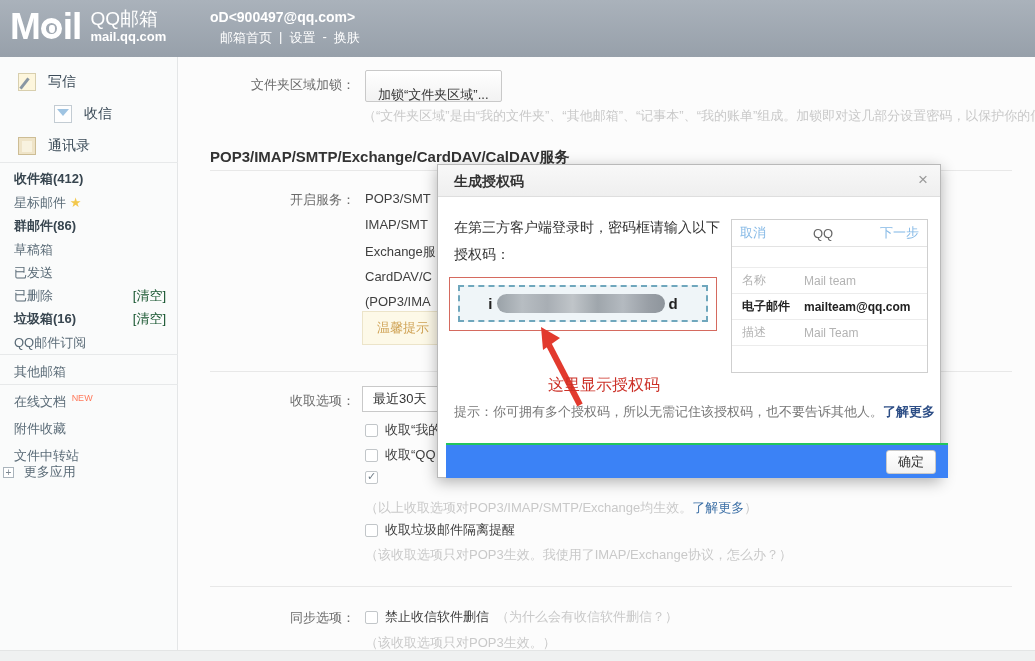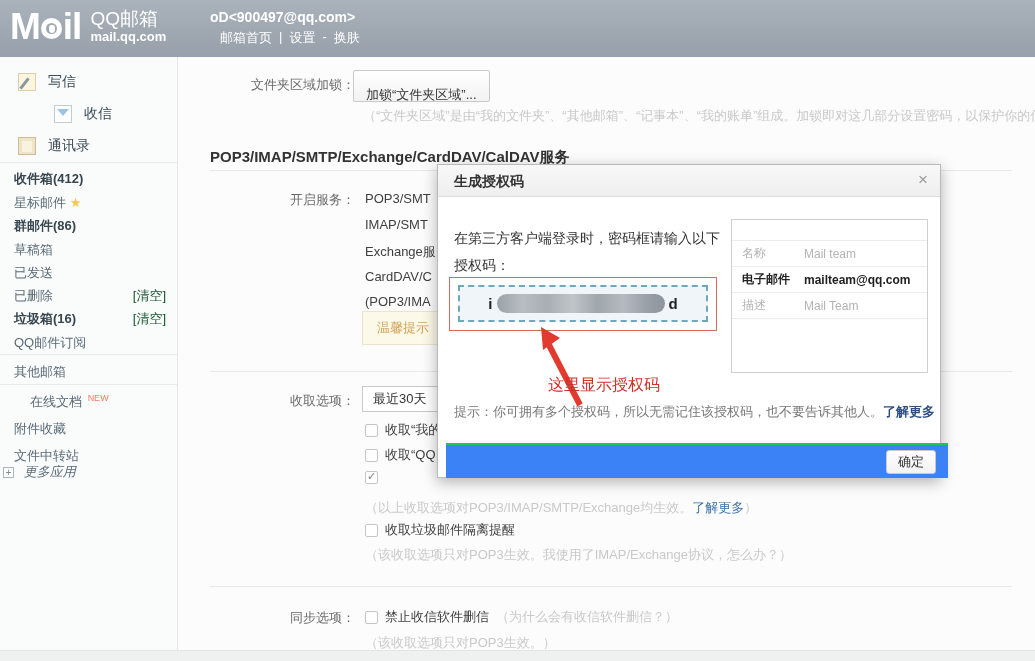--- a/index.html
+++ b/index.html
@@ -39,21 +39,21 @@
   .new-badge { color:#ff7a5c; font-size:9px; vertical-align:super; margin-left:2px; }
   .expander { display:inline-block; width:11px; height:11px; border:1px solid #aab4bc; color:#7c8892;
               font-size:10px; line-height:9px; text-align:center; background:#fff; margin-right:6px; }
 
   
   .flabel { position:absolute; left:185px; width:170px; text-align:right; font-size:13px; color:#6b6b6b; }
   .gray { color:#c9c9c9; }
   .mdivider { position:absolute; left:210px; width:802px; height:1px; background:#e8e8e8; }
   .btn { background:linear-gradient(#ffffff,#f2f2f2); border:1px solid #c9c9c9; border-radius:2px;
          font-size:13px; color:#333; cursor:pointer; }
-  .lockbtn { position:absolute; left:353px; top:70px; height:26px; padding:15px 12px; }
+  .lockbtn { position:absolute; left:365px; top:70px; height:26px; padding:15px 12px; }
   .svc { position:absolute; left:365px; font-size:13px; color:#3f3f3f; white-space:nowrap; }
   .tipbox { position:absolute; left:362px; top:311px; width:340px; height:34px;
             background:#fdf9e8; border:1px solid #ece4c9; }
   .tipbox span { margin-left:14px; line-height:32px; font-size:13px; color:#cfa254; }
   .selectbox { position:absolute; left:362px; top:386px; width:150px; height:26px; background:#fff;
             border:1px solid #c9c9c9; font-size:13px; color:#333; line-height:24px; padding-left:10px; cursor:pointer; }
   .cbrow { position:absolute; left:365px; display:flex; align-items:center; gap:7px;
            font-size:13px; color:#3f3f3f; white-space:nowrap; }
   .cb { width:13px; height:13px; border:1px solid #c2c6c9; border-radius:2px; background:#fff;
         position:relative; flex:0 0 auto; cursor:pointer; }
@@ -63,21 +63,21 @@
   .bottomstrip { position:absolute; left:0; top:650px; width:1035px; height:11px;
             background:#eff1f1; border-top:1px solid #e3e5e5; }
 
   
   .dlg { position:absolute; left:437px; top:164px; width:504px; height:314px; background:#fff;
          border:1px solid #b9b9b9; box-shadow:0 4px 14px rgba(0,0,0,.3); }
   .dlg-title { position:absolute; left:0; top:0; width:100%; height:32px;
          background:linear-gradient(#f8f8f8,#efefef); border-bottom:1px solid #dedede; }
   .dlg-title b { line-height:32px; margin-left:16px; font-size:14px; color:#333; }
   .dlg-close { position:absolute; right:12px; top:5px; font-size:17px; color:#9a9a9a; cursor:pointer; }
-  .dlg-instr { position:absolute; left:16px; top:60px; width:300px; font-size:14px; color:#333; line-height:27px; }
+  .dlg-instr { position:absolute; left:16px; top:49px; width:300px; font-size:14px; color:#333; line-height:27px; }
   .codebox-outer { position:absolute; left:11px; top:112px; width:268px; height:54px; border:1px solid #d56a5f; }
   .codebox { position:absolute; left:8px; top:7px; width:250px; height:37px; border:2px dashed #6fa7bd;
          background:#eff5f8; display:flex; align-items:center; justify-content:center; gap:4px; cursor:text; }
   .codebox .end { font-size:15px; font-weight:bold; color:#222; }
   .blurbar { width:168px; height:19px; border-radius:10px;
          background:linear-gradient(90deg,#9aa2a8,#b7bdc2 15%,#a8aeb4 30%,#c0c5c9 45%,#9fa6ac 60%,#b4bac0 75%,#999fa6 90%,#8e959c); }
   .red-label { position:absolute; left:110px; top:210px; font-size:16px; color:#cc3128; white-space:nowrap; }
   .phone { position:absolute; left:293px; top:54px; width:197px; height:154px; border:1px solid #cfcfcf; background:#fff; }
   .phone-hd { height:27px; border-bottom:1px solid #e3e3e3; display:flex; align-items:center;
          justify-content:space-between; padding:0 8px; font-size:13px; }
@@ -147,27 +147,27 @@
   <div class="row" style="top:253px; width:152px; display:flex; justify-content:space-between;">
     <span style="color:#37454f; font-weight:bold;">垃圾箱(16)</span>
     <span class="clear-link">[清空]</span>
   </div>
   <div class="row" style="top:277px;">QQ邮件订阅</div>
 
   <div class="divider" style="top:297px;"></div>
   <div class="row" style="top:306px;">其他邮箱</div>
   <div class="divider" style="top:327px;"></div>
 
-  <div class="row" style="top:336px;margin-left:16px;">
+  <div class="row" style="top:336px;">
     <span>在线文档</span>
     <span class="new-badge">NEW</span>
   </div>
   <div class="row" style="top:363px;">附件收藏</div>
   <div class="row" style="top:390px;">文件中转站</div>
-  <div class="row" style="top:406px; left:3px;font-style:italic;">
+  <div class="row" style="top:406px; left:3px;">
     <span class="expander">+</span>
     <span>更多应用</span>
   </div>
 </div>
 
 <div>
   <div class="flabel" style="top:76px;">文件夹区域加锁：</div>
   <button class="btn lockbtn">加锁“文件夹区域”...</button>
   <div class="abs gray" style="left:363px; top:107px; font-size:13px; white-space:nowrap;">（“文件夹区域”是由“我的文件夹”、“其他邮箱”、“记事本”、“我的账单”组成。加锁即对这几部分设置密码，以保护你的信息。）</div>
 
@@ -240,20 +240,25 @@
     </div>
   </div>
 
   <svg class="abs" style="left:95px; top:162px;" width="60" height="80" viewBox="0 0 60 80">
     <line x1="47" y1="78" x2="16" y2="18" stroke="#e23a2e" stroke-width="6"></line>
     <polygon points="8,0 27,11 10,23" fill="#e23a2e"></polygon>
   </svg>
   <div class="red-label">这里显示授权码</div>
 
   <div class="phone">
+    <div class="phone-hd">
+      <span class="lnk">取消</span>
+      <span class="ttl">QQ</span>
+      <span class="lnk">下一步</span>
+    </div>
     <div class="phone-spacer"></div>
     <div class="phone-row">
       <span class="lab">名称</span>
       <span class="val">Mail team</span>
     </div>
     <div class="phone-row strong">
       <span class="lab">电子邮件</span>
       <span class="val">mailteam@qq.com</span>
     </div>
     <div class="phone-row">

